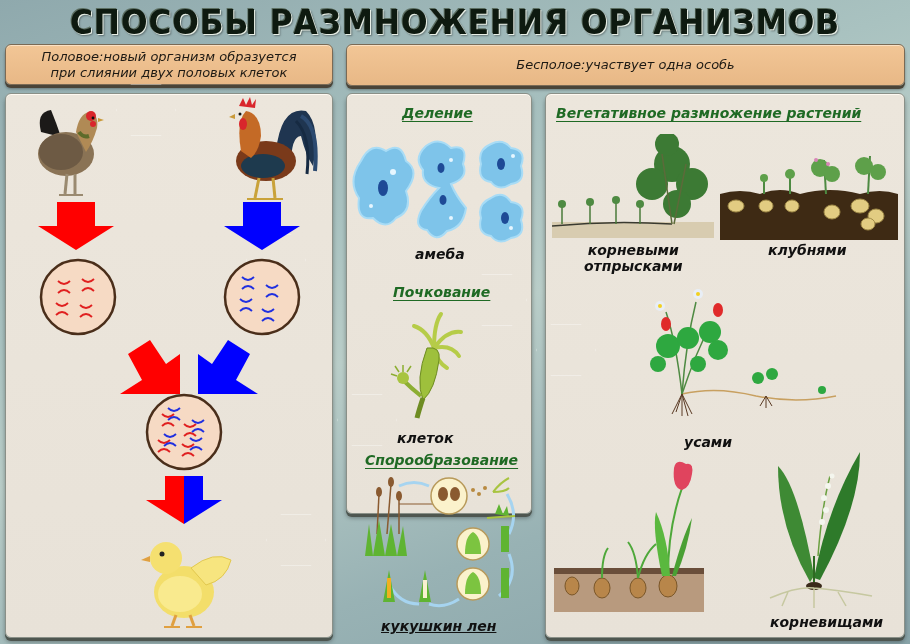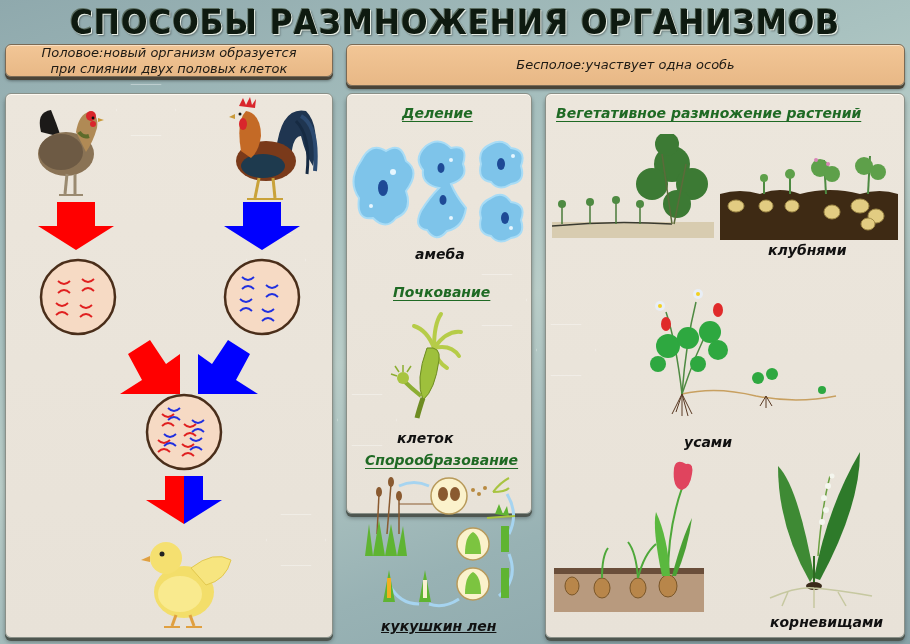--- a/index.html
+++ b/index.html
@@ -20,21 +20,21 @@
   }
   .header-box {
     position: absolute;
     background: linear-gradient(180deg, #f2c696 0%, #e8b886 100%);
     border-radius: 6px;
     border: 1px solid #7a6a55;
     box-shadow: 0 3px 0 #4a4438, 0 4px 3px rgba(0,0,0,.35), inset 0 1px 0 #fbe1c4;
     display: flex; align-items: center; justify-content: center; text-align: center;
     font-style: italic; font-size: 13px; color: #1e1a14; line-height: 16px;
   }
-  .hb-left { left: 5px; top: 44px; width: 328px; height: 33px; }
+  .hb-left { left: 5px; top: 44px; width: 328px; height: 41px; }
   .hb-right { left: 346px; top: 44px; width: 559px; height: 42px; }
   .panel {
     position: absolute;
     background: linear-gradient(180deg, #ece6dc 0%, #e8e2d8 100%);
     border-radius: 6px;
     border: 1px solid #8a9088;
     box-shadow: 0 3px 0 #4e5650, 0 4px 4px rgba(0,0,0,.35), inset 0 1px 0 #fffaf2;
   }
   .p-left { left: 5px; top: 93px; width: 328px; height: 545px; }
   .p-mid { left: 346px; top: 93px; width: 186px; height: 421px; }
@@ -319,20 +319,24 @@
           <circle cx="140" cy="50" r="16"></circle>
         <circle cx="115" cy="10" r="12"></circle>
           <circle cx="125" cy="70" r="14"></circle>
       </g>
       <g stroke="#5c6a3a" stroke-width="1.5">
           <line x1="120" y1="90" x2="110" y2="20"></line>
           <line x1="122" y1="90" x2="134" y2="30"></line>
         </g>
     </svg>
   </div>
+  <div class="cap" style="left:38px;top:148px;">
+    <div>корневыми</div>
+    <div>отпрысками</div>
+  </div>
 
   <div class="abs" style="left:174px;top:60px;">
     <svg width="178" height="86" viewBox="0 0 178 86">
       <rect x="0" y="40" width="178" height="46" fill="#3e2a14"></rect>
       <path d="M0 40 Q20 34 40 40 Q60 32 80 40 Q110 32 140 40 Q160 34 178 40" fill="#3e2a14"></path>
       <g fill="#e2cc82" stroke="#a08a48" stroke-width="1">
         <ellipse cx="16" cy="52" rx="8" ry="6"></ellipse>
           <ellipse cx="46" cy="52" rx="7" ry="6"></ellipse>
         <ellipse cx="72" cy="52" rx="7" ry="6"></ellipse>
           <ellipse cx="112" cy="58" rx="8" ry="7"></ellipse>

